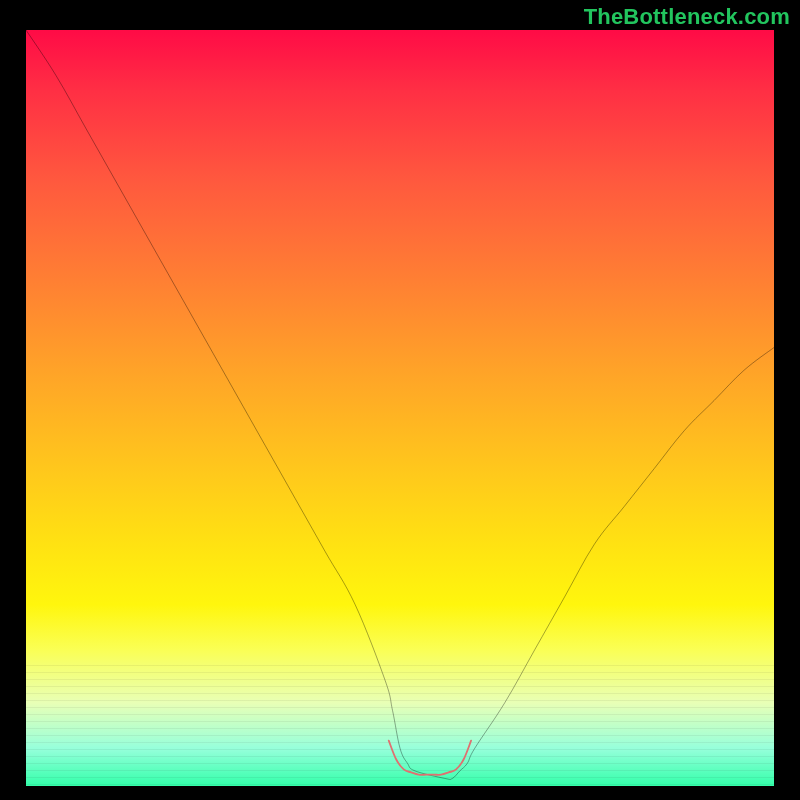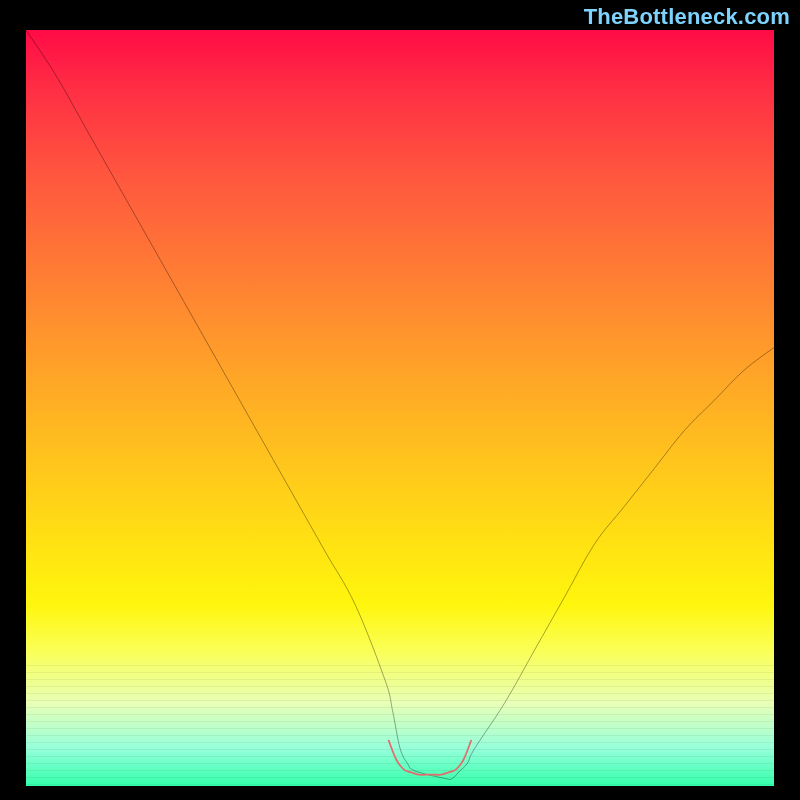--- a/index.html
+++ b/index.html
@@ -52,21 +52,21 @@
     );
     pointer-events: none;
   }
   .watermark {
     position: absolute;
     top: 4px;
     right: 10px;
     font-family: Arial, Helvetica, sans-serif;
     font-size: 22px;
     font-weight: 600;
-    color: #7dd3fc;
+    color: #22c55e;
     letter-spacing: 0.2px;
   }
   svg {
     position: absolute;
     left: 0;
     top: 0;
   }
 </style>
 </head>
 <body>

